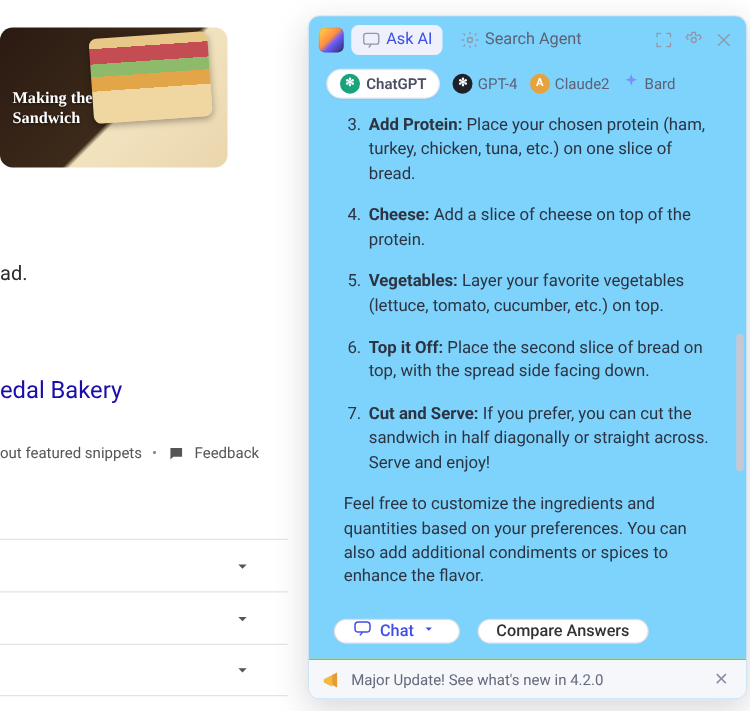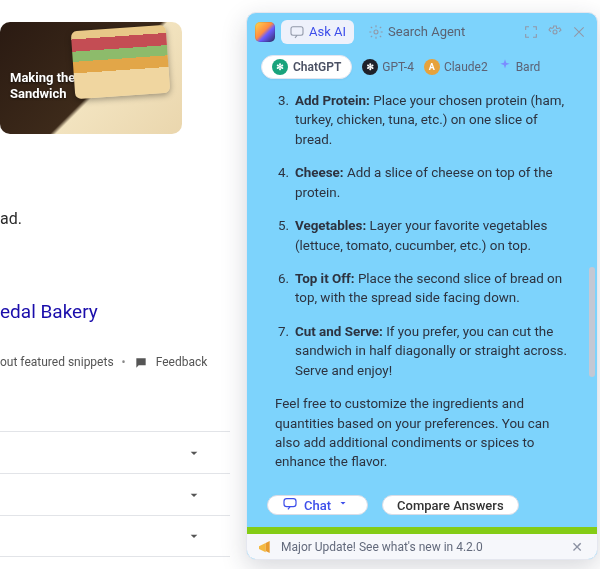--- a/index.html
+++ b/index.html
@@ -60,32 +60,32 @@
   .scroll-thumb { position:absolute; right:0; top:172px; width:6px; height:110px; border-radius:3px; background:#c4c8d4; }
 
   
   .actions { display:flex; gap:14px; padding:4px 20px 12px 20px; align-items:center; }
   .btn { display:flex; align-items:center; gap:6px; height:20px; padding:0 14px; border-radius:18px; font-size:13px; border:1px solid #d9dce6; background:#fff; color:#333; font-weight:500; }
   .btn.primary { color:#3d4eea; border-color:#d9dce6; }
   .btn .chev svg { width:12px; height:12px; fill:#3d4eea; }
   .chat-ico svg { width:16px; height:16px; stroke:#3d4eea; fill:none; stroke-width:1.8; }
 
   
-  .banner { height:32px; border-top:7px solid #84cc16; background:#f6f7fb; display:flex; align-items:center; gap:8px; padding:0 10px; font-size:12px; color:#636a7c; }
+  .banner { height:32px; border-top:1px solid #84cc16; background:#f6f7fb; display:flex; align-items:center; gap:8px; padding:0 10px; font-size:12px; color:#636a7c; }
   .banner .close { margin-left:auto; color:#8b91a2; font-size:14px; padding:4px; }
   .horn { width:16px; height:16px; }
 </style>
 </head>
 <body>
 
 <div class="viewport">
 
   <div class="left-page">
     <div class="sandwich-card">
-      <div class="title" style="white-space:pre-line;">Making the
+      <div class="title" style="white-space:pre-line;font-family:Liberation Serif, serif;">Making the
 Sandwich</div>
     </div>
     <div class="left-text">ad.</div>
     <div class="left-link">edal Bakery</div>
     <div class="fb-row">
       <span>out featured snippets</span>
       <span class="fb-dot">•</span>
       <span class="fb-icon"><svg viewBox="0 0 24 24">
             <path d="M4 4h16v12H8l-4 4z"></path>
           </svg></span>

